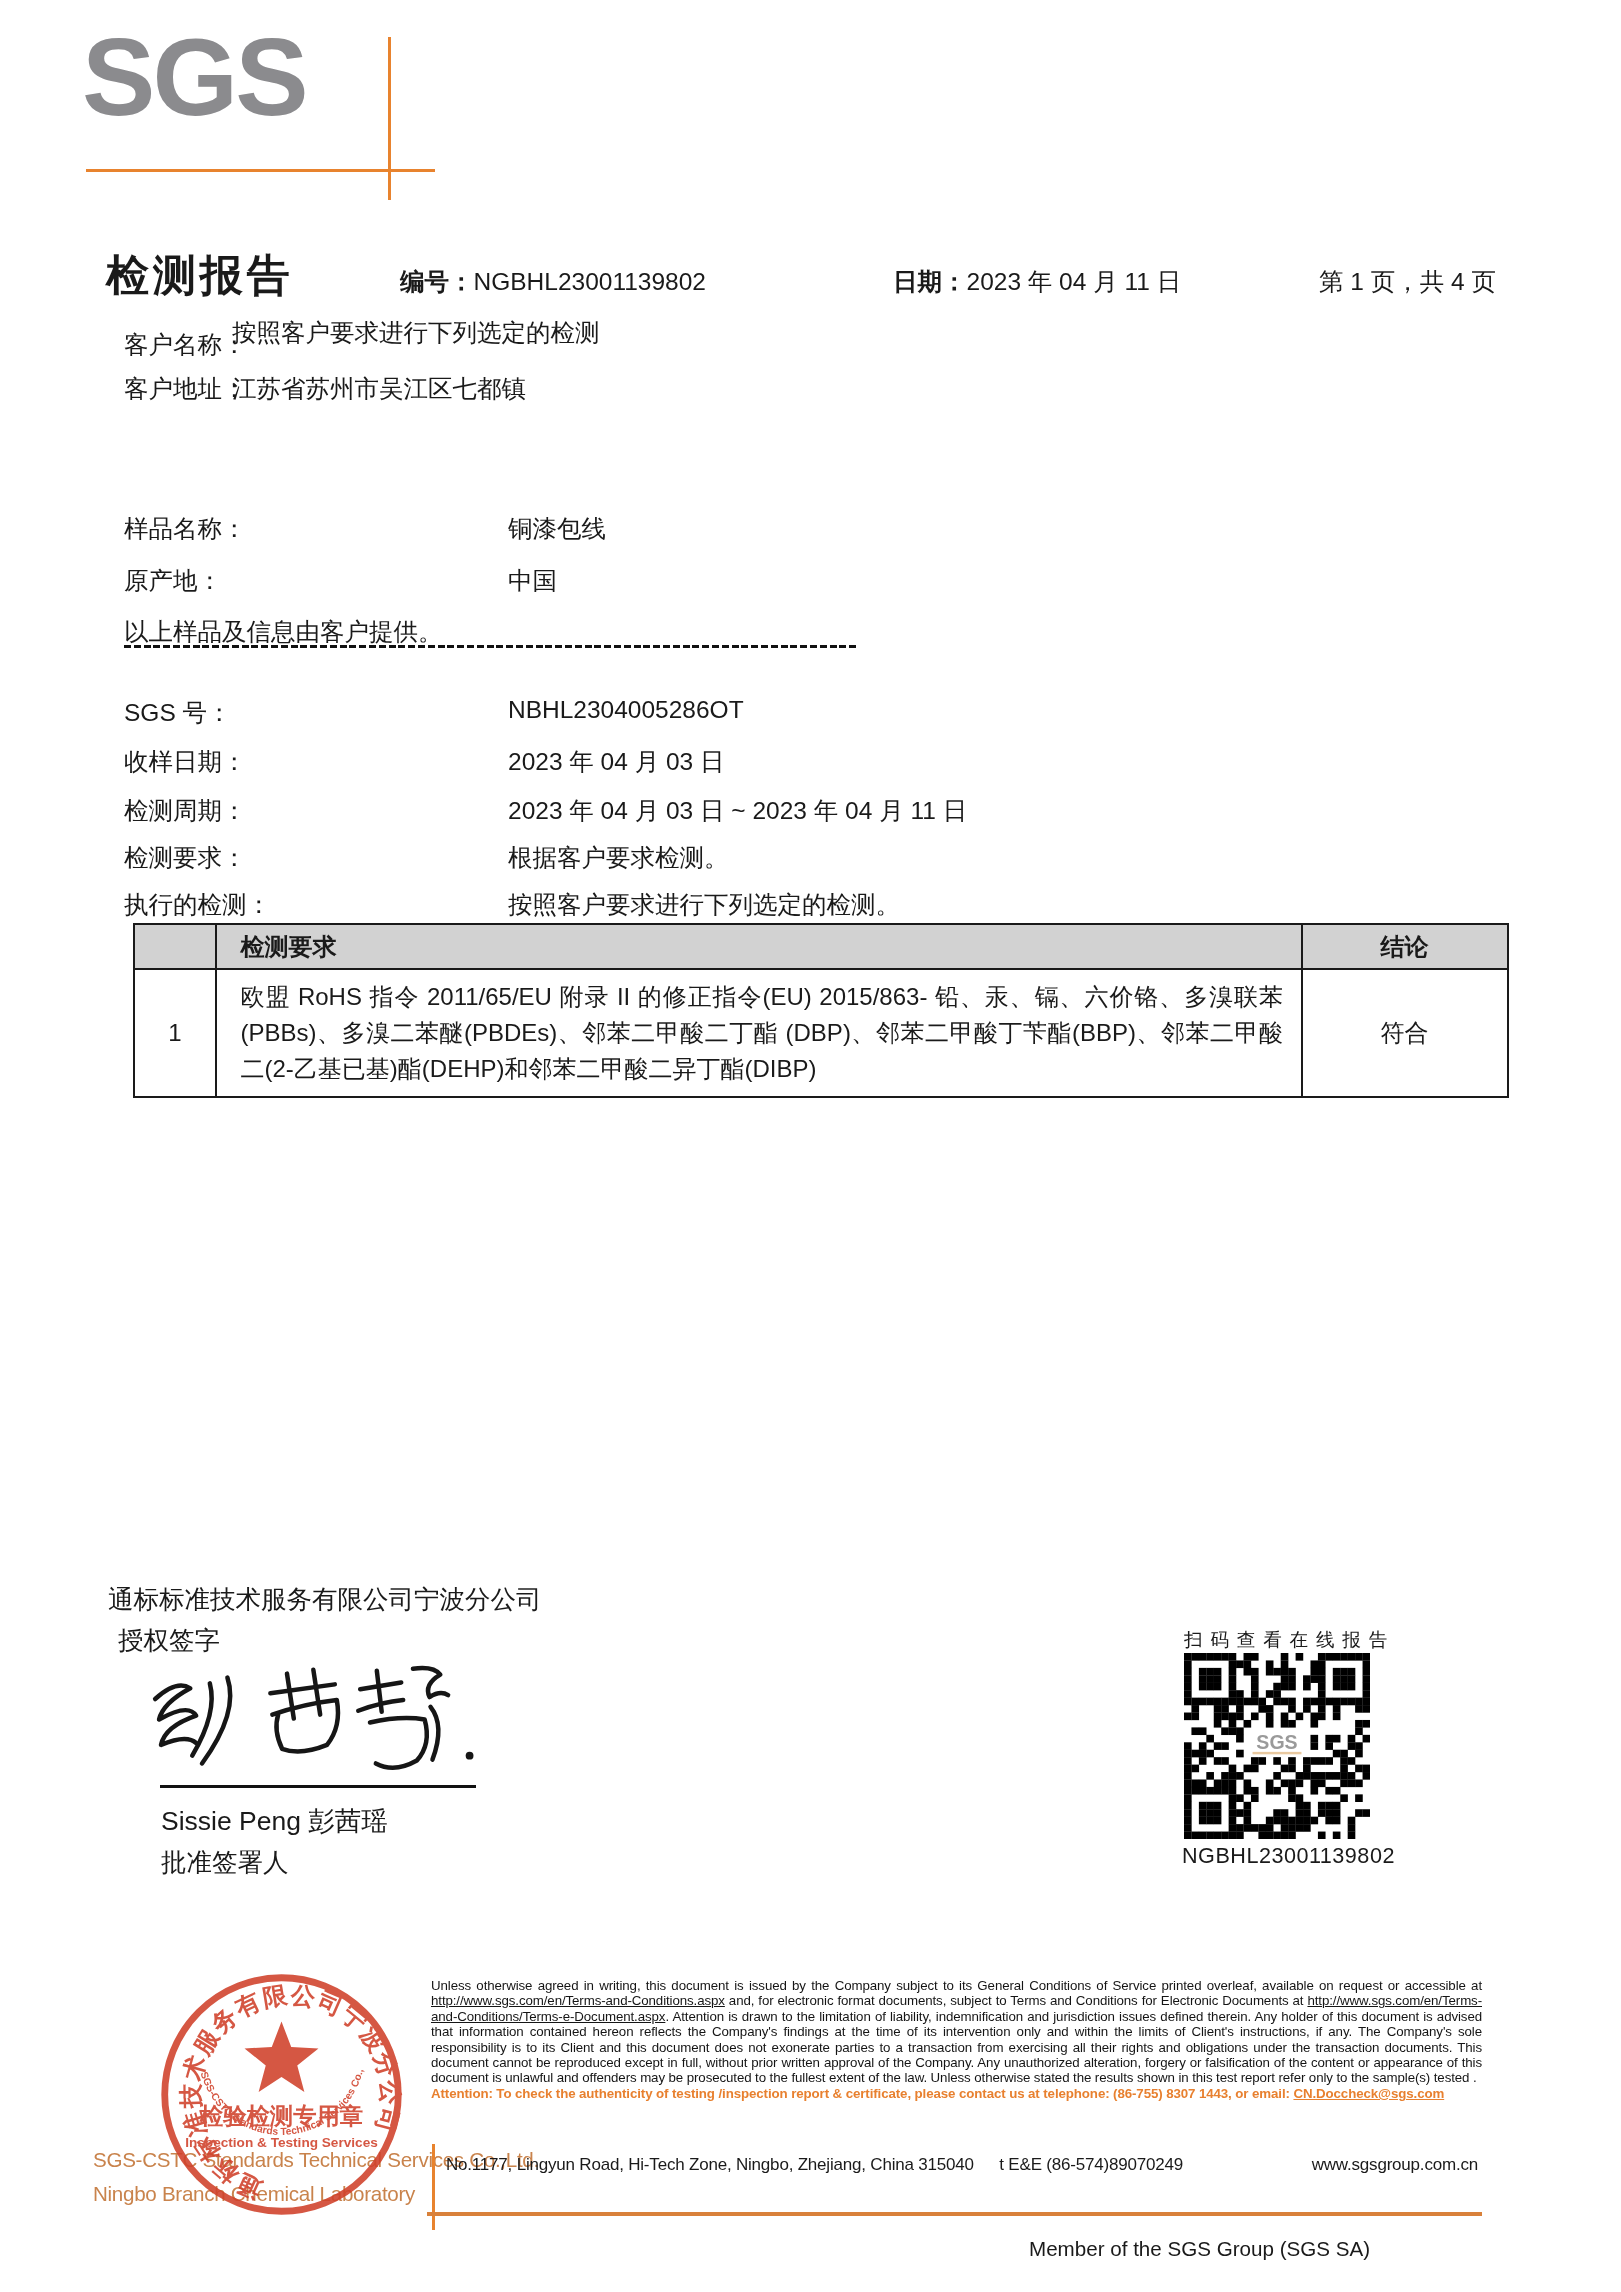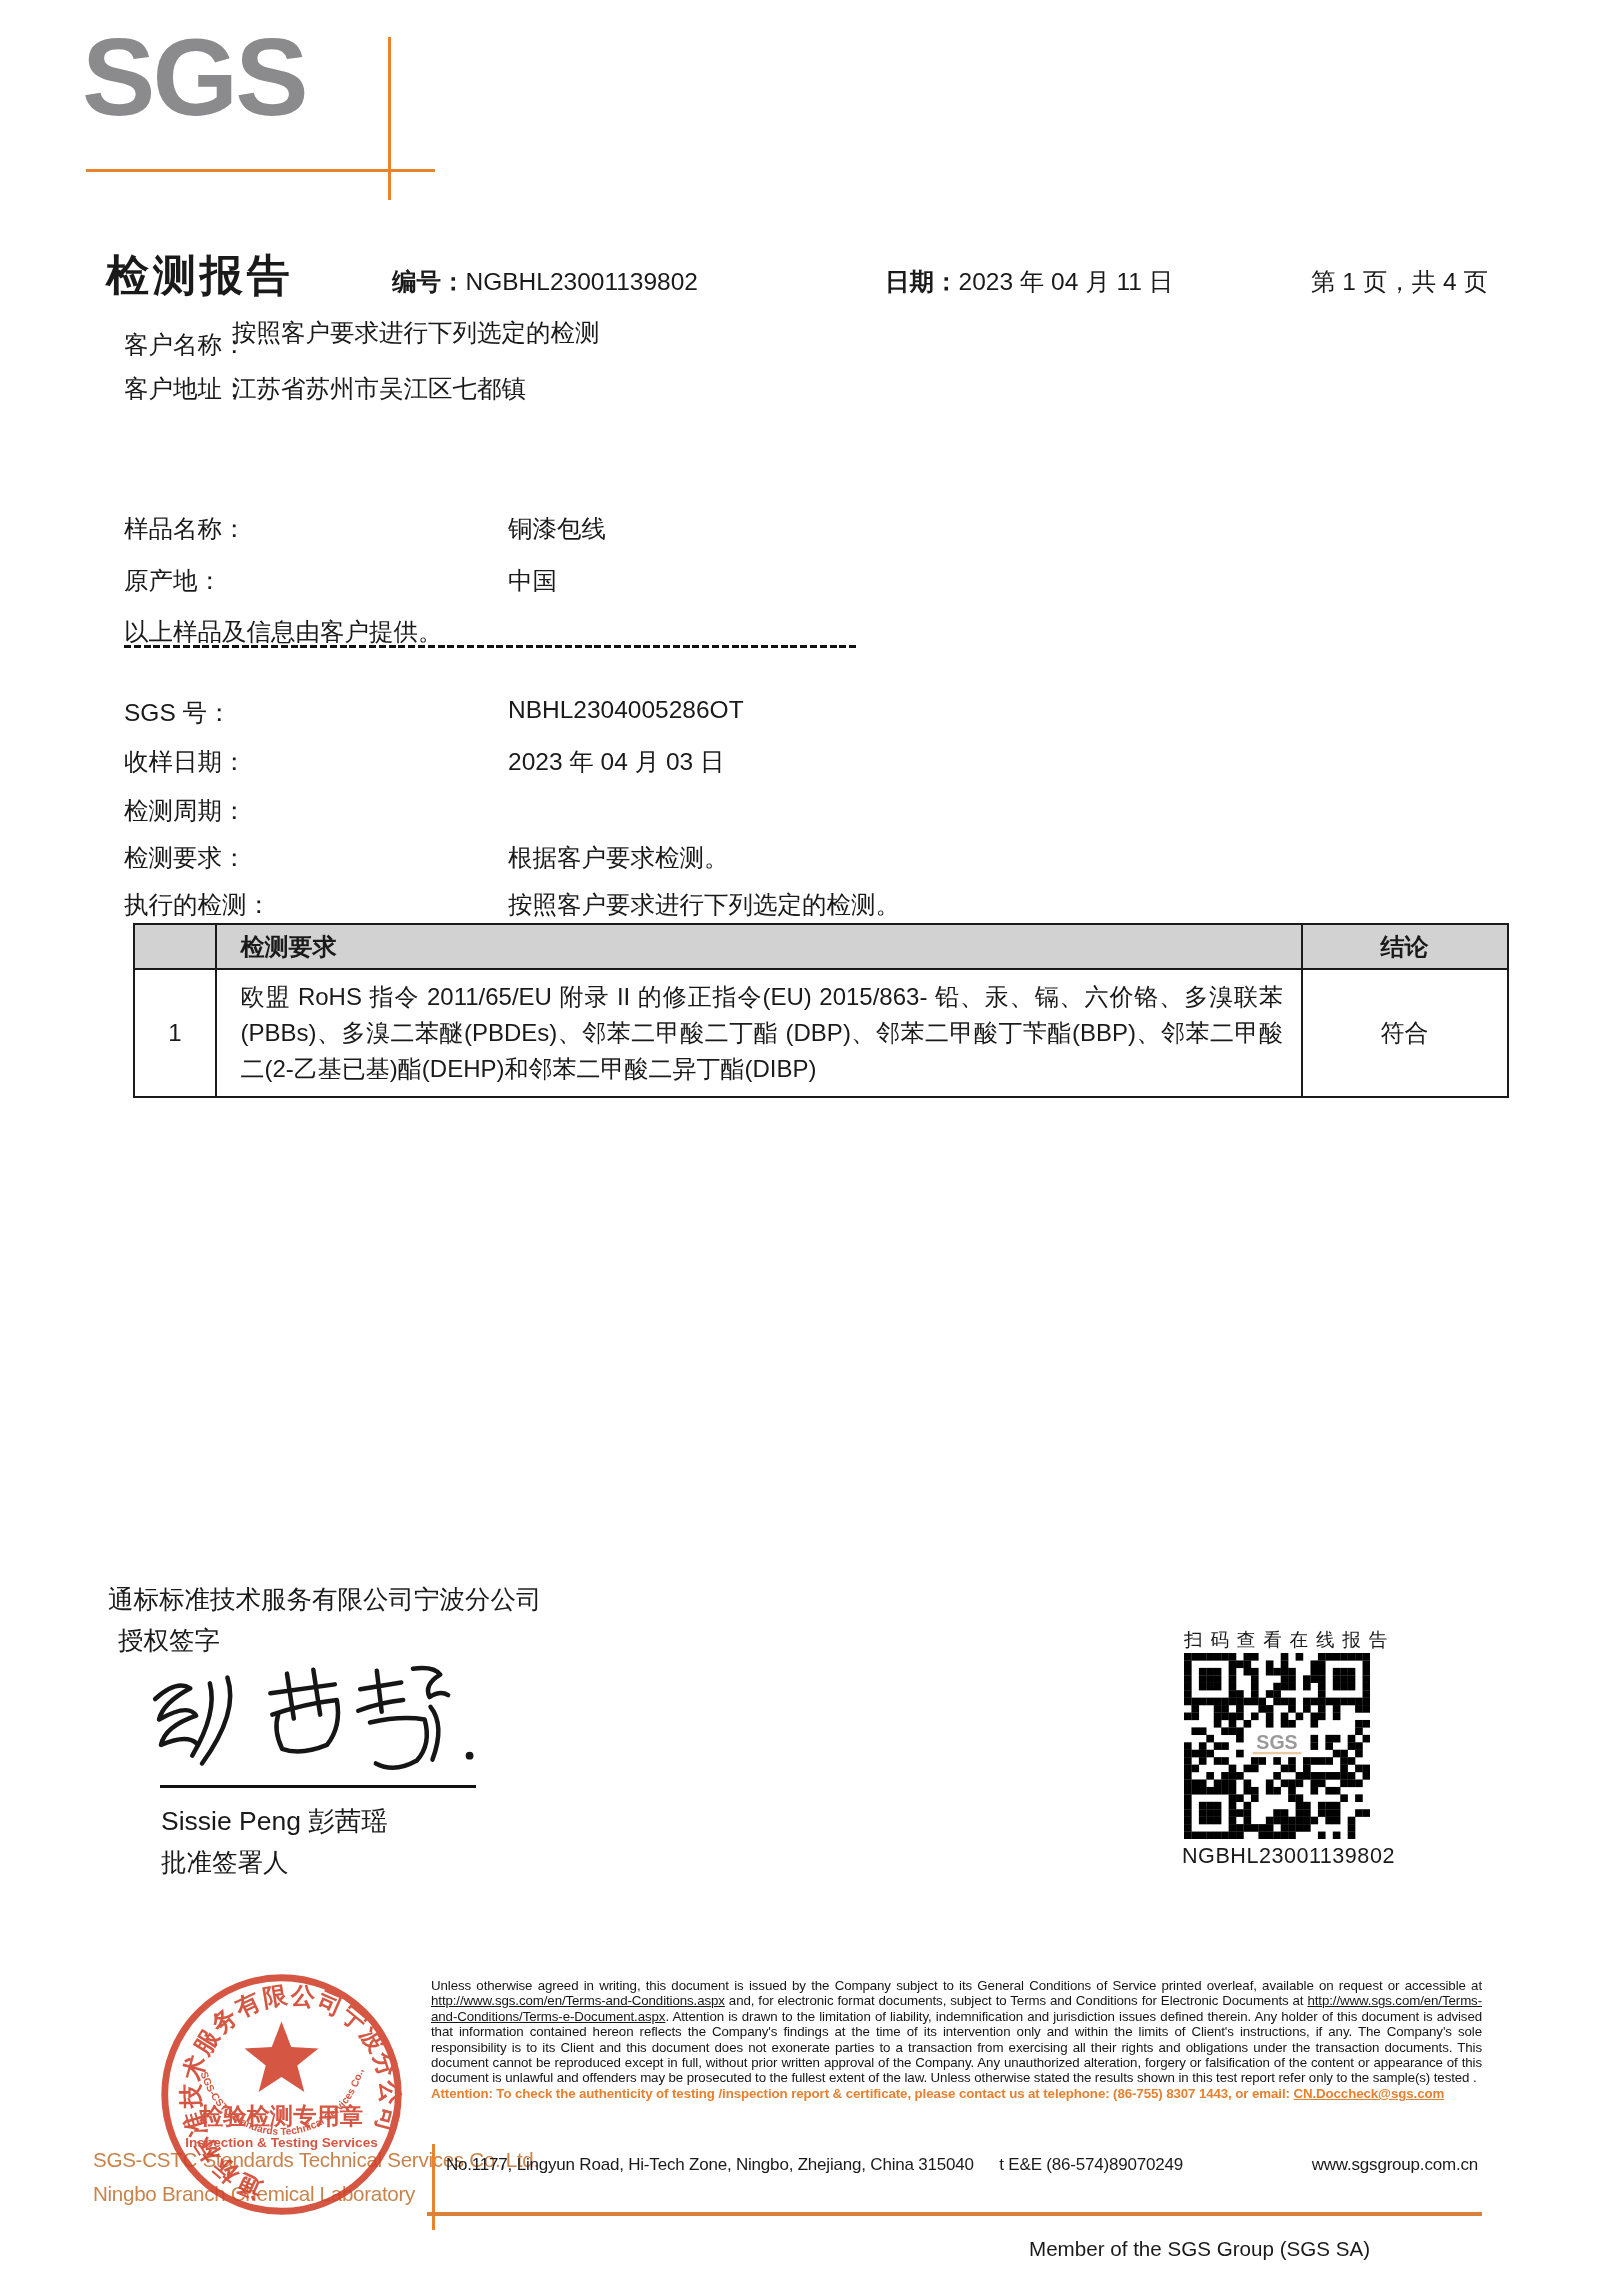--- a/index.html
+++ b/index.html
@@ -13,21 +13,21 @@
   .logo-text{
     left:82px;top:21.6px;font-size:110px;font-weight:800;letter-spacing:-2.9px;
     color:#8b8b8e;font-family:"Liberation Sans","DejaVu Sans",sans-serif;line-height:1;
   }
   .logo-hline{left:86px;top:169px;width:349px;height:2.9px;background:#e8832e;}
   .logo-vline{left:388px;top:37px;width:2.9px;height:163px;background:#e8832e;}
 
   
   .report-title{left:106px;top:247px;font-size:43px;font-weight:bold;letter-spacing:3.9px;
     font-family:"Liberation Sans","DejaVu Sans",sans-serif;}
-  .hdr{font-size:24.5px;}
+  .hdr{font-size:24.5px;margin-left:8px;}
   .hdr b{font-weight:bold;}
 
   
   .kv{font-size:24.5px;}
   .lab{left:124px;}
   .val1{left:232px;}
   .val2{left:508px;}
 
   .dashes{left:124px;top:645px;width:733px;height:2.9px;
     background:repeating-linear-gradient(to right,#111 0 6.9px,transparent 6.9px 9.8px);}
@@ -109,20 +109,21 @@
   <div class="abs kv val2" style="top:564px;">中国</div>
   <div class="abs kv lab" style="top:615px;">以上样品及信息由客户提供。</div>
 
   <div class="abs dashes"></div>
 
   <div class="abs kv lab" style="top:696px;">SGS 号：</div>
   <div class="abs kv val2" style="top:696px;">NBHL2304005286OT</div>
   <div class="abs kv lab" style="top:745px;">收样日期：</div>
   <div class="abs kv val2" style="top:745px;">2023 年 04 月 03 日</div>
   <div class="abs kv lab" style="top:794px;">检测周期：</div>
+  <div class="abs kv val2" style="top:794px;">2023 年 04 月 03 日 ~ 2023 年 04 月 11 日</div>
   <div class="abs kv lab" style="top:841px;">检测要求：</div>
   <div class="abs kv val2" style="top:841px;">根据客户要求检测。</div>
   <div class="abs kv lab" style="top:888px;">执行的检测：</div>
   <div class="abs kv val2" style="top:888px;">按照客户要求进行下列选定的检测。</div>
 
   <table class="req">
     <tbody>
         <tr>
       <th class="c-no"></th>
       <th class="c-req">检测要求</th>

